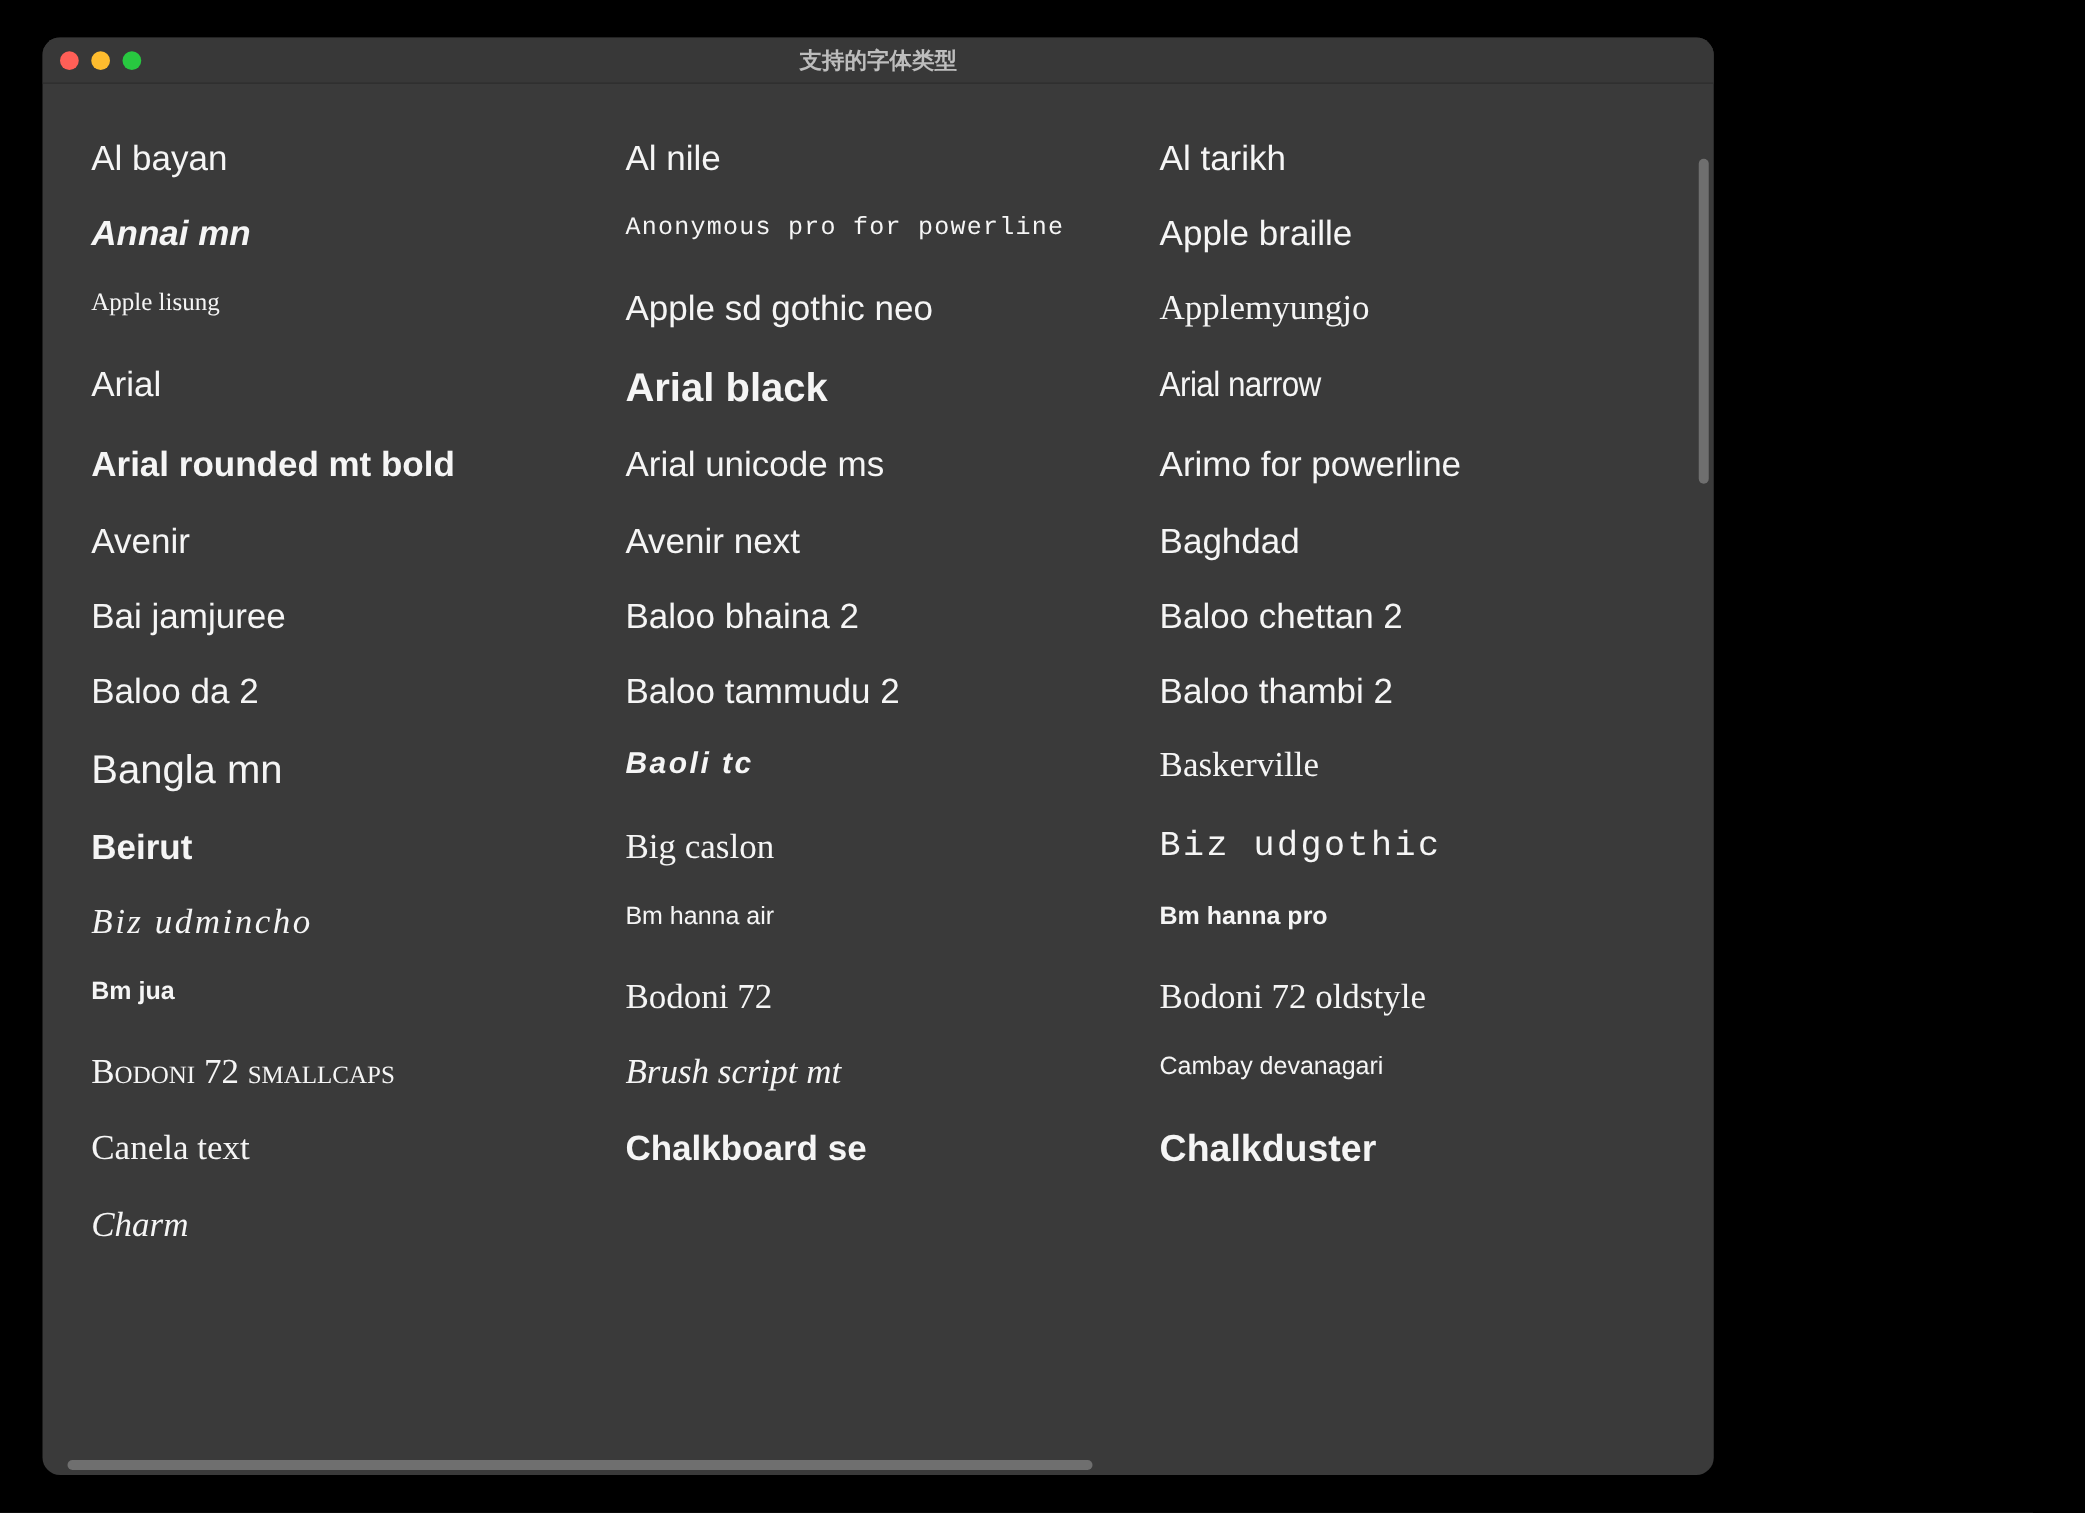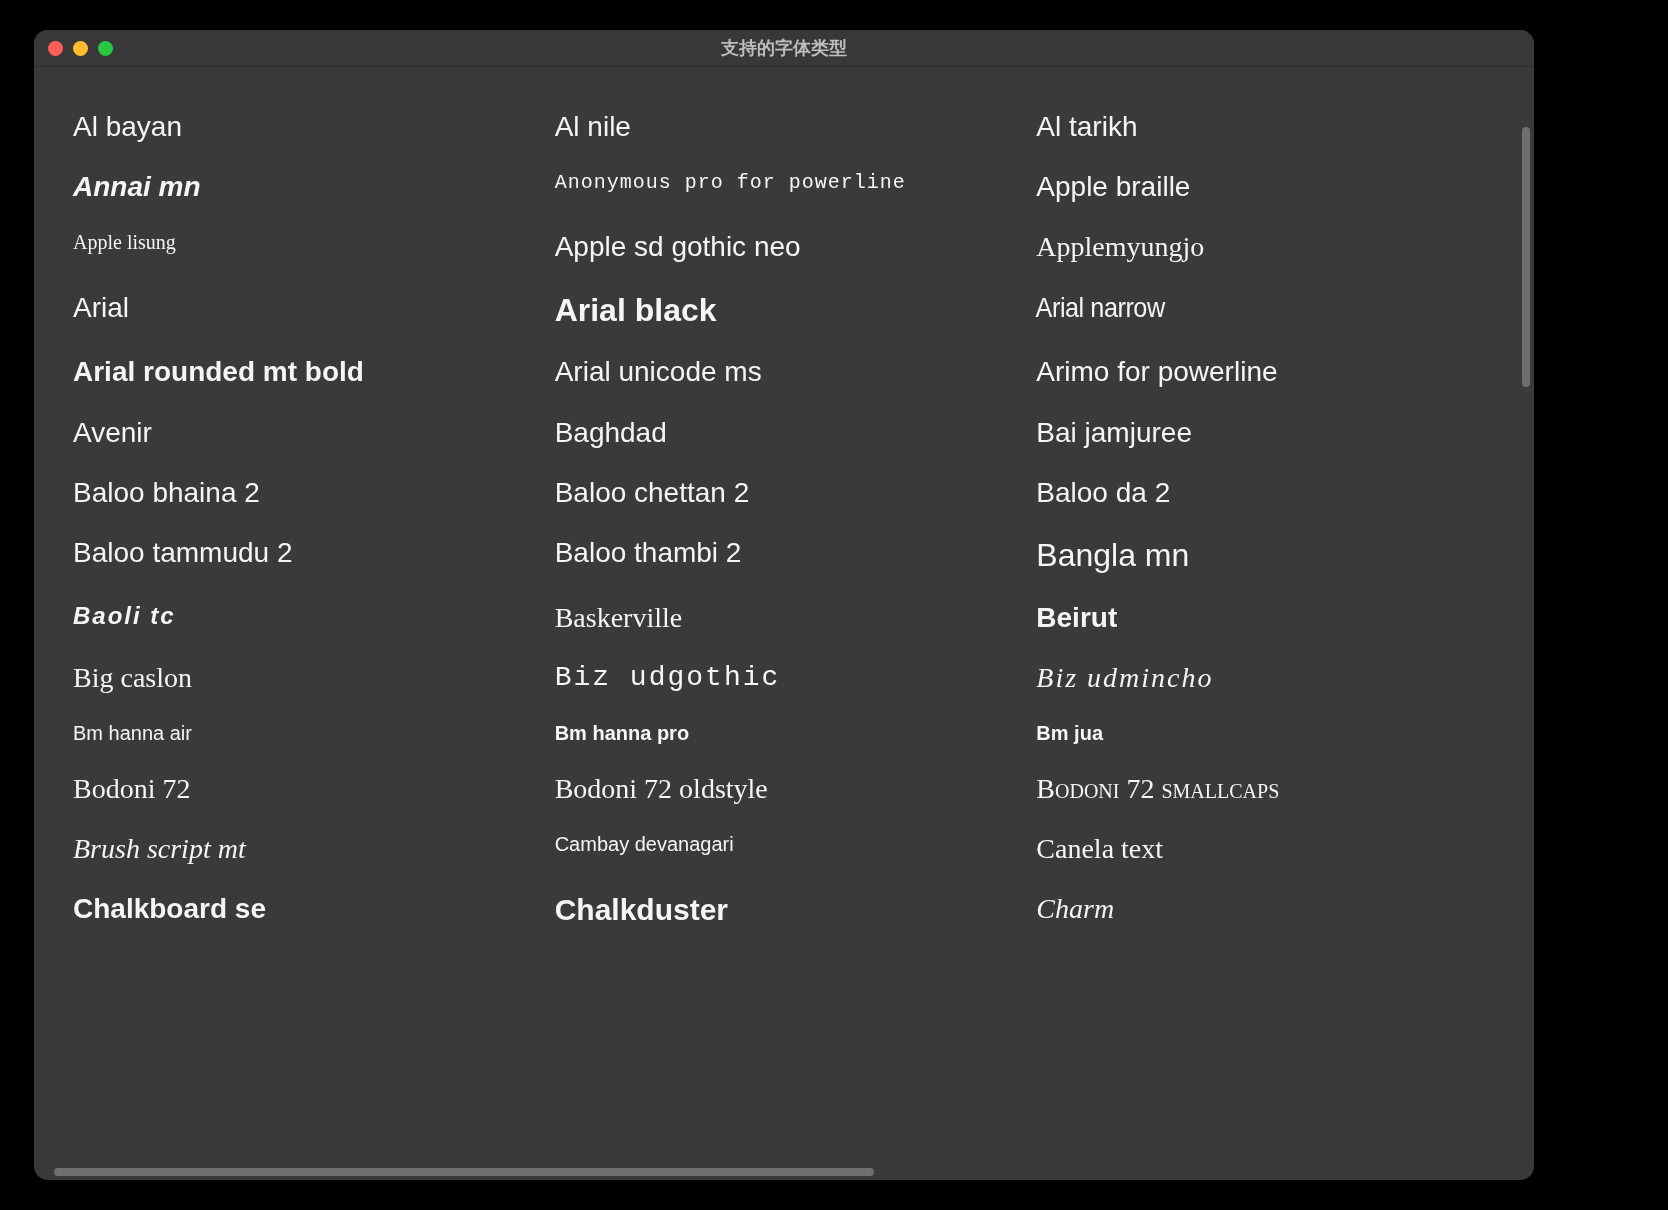--- a/index.html
+++ b/index.html
@@ -8,21 +8,21 @@
     background: #000;
     width: 1668px;
     height: 1210px;
     font-family: -apple-system, "Helvetica Neue", Arial, sans-serif;
     overflow: hidden;
   }
   .window {
     position: absolute;
     left: 34px;
     top: 30px;
-    width: 1500px;
+    width: 1337px;
     height: 1150px;
     background: #3a3a3a;
     border-radius: 14px;
     box-shadow: 0 20px 60px rgba(0,0,0,.6);
     overflow: hidden;
     display: flex;
     flex-direction: column;
   }
   .titlebar {
     height: 36px;
@@ -136,20 +136,21 @@
         <div class="cell serif fs26">Apple lisung</div>
         <div class="cell ">Apple sd gothic neo</div>
         <div class="cell serif">Applemyungjo</div>
         <div class="cell ">Arial</div>
         <div class="cell xbold fs32">Arial black</div>
         <div class="cell cond">Arial narrow</div>
         <div class="cell rounded">Arial rounded mt bold</div>
         <div class="cell ">Arial unicode ms</div>
         <div class="cell ">Arimo for powerline</div>
         <div class="cell ">Avenir</div>
+        <div class="cell ">Avenir next</div>
         <div class="cell ">Baghdad</div>
         <div class="cell ">Bai jamjuree</div>
         <div class="cell ">Baloo bhaina 2</div>
         <div class="cell ">Baloo chettan 2</div>
         <div class="cell ">Baloo da 2</div>
         <div class="cell ">Baloo tammudu 2</div>
         <div class="cell ">Baloo thambi 2</div>
         <div class="cell fs32">Bangla mn</div>
         <div class="cell bold italic wide fs24">Baoli tc</div>
         <div class="cell serif">Baskerville</div>

